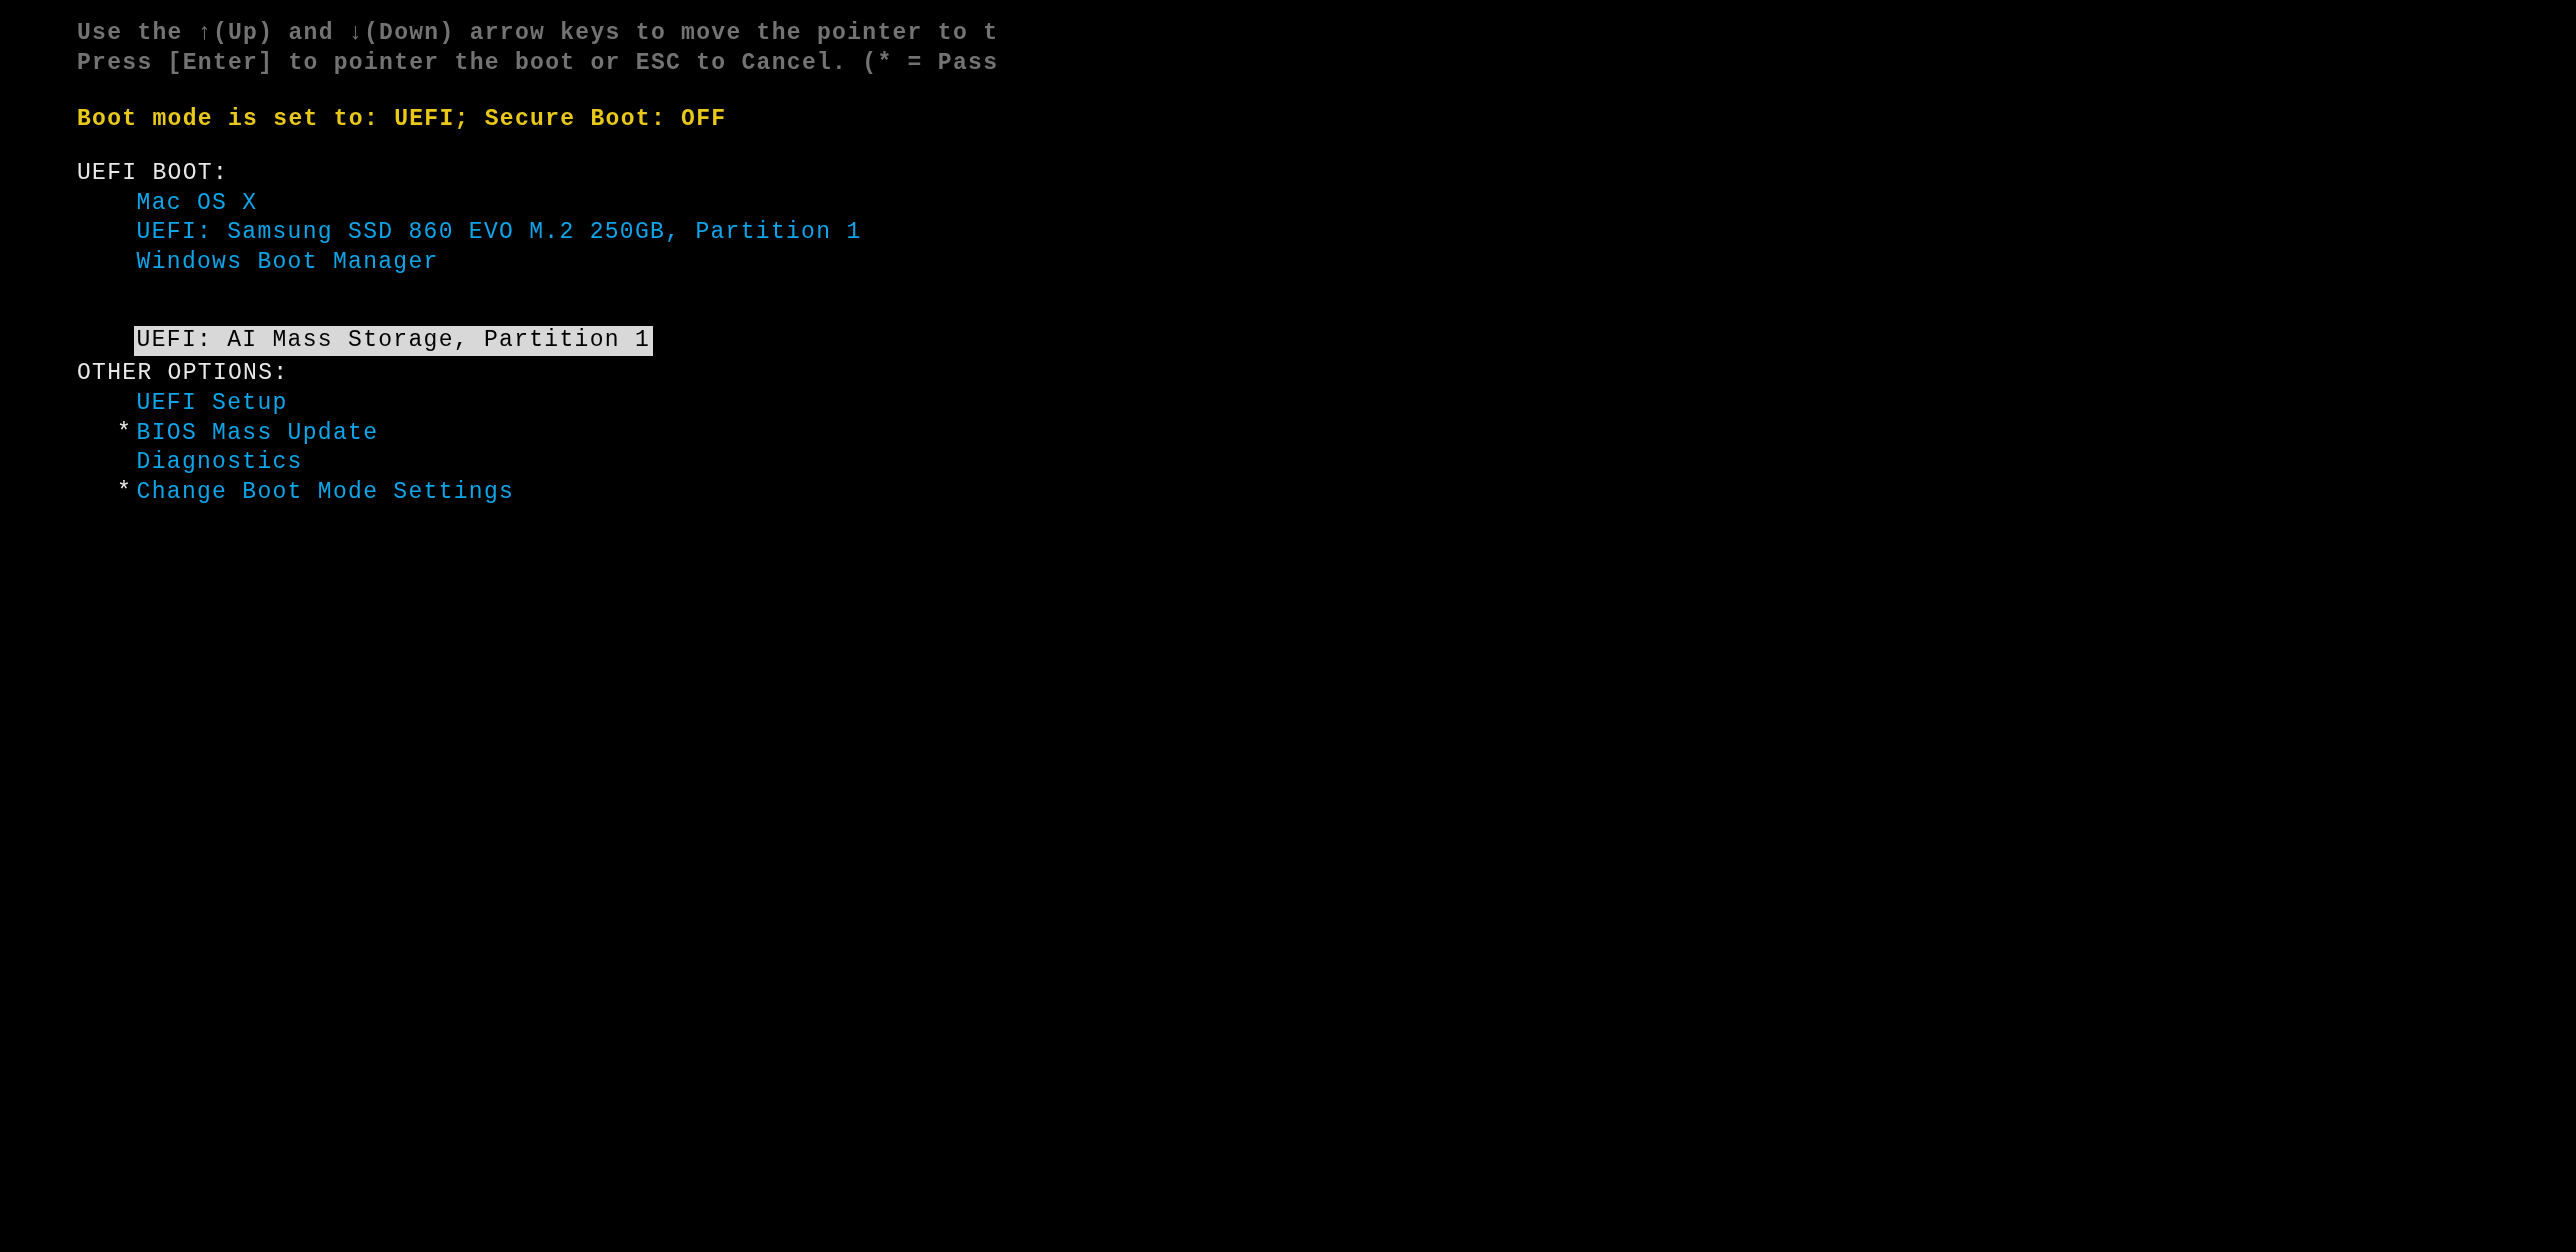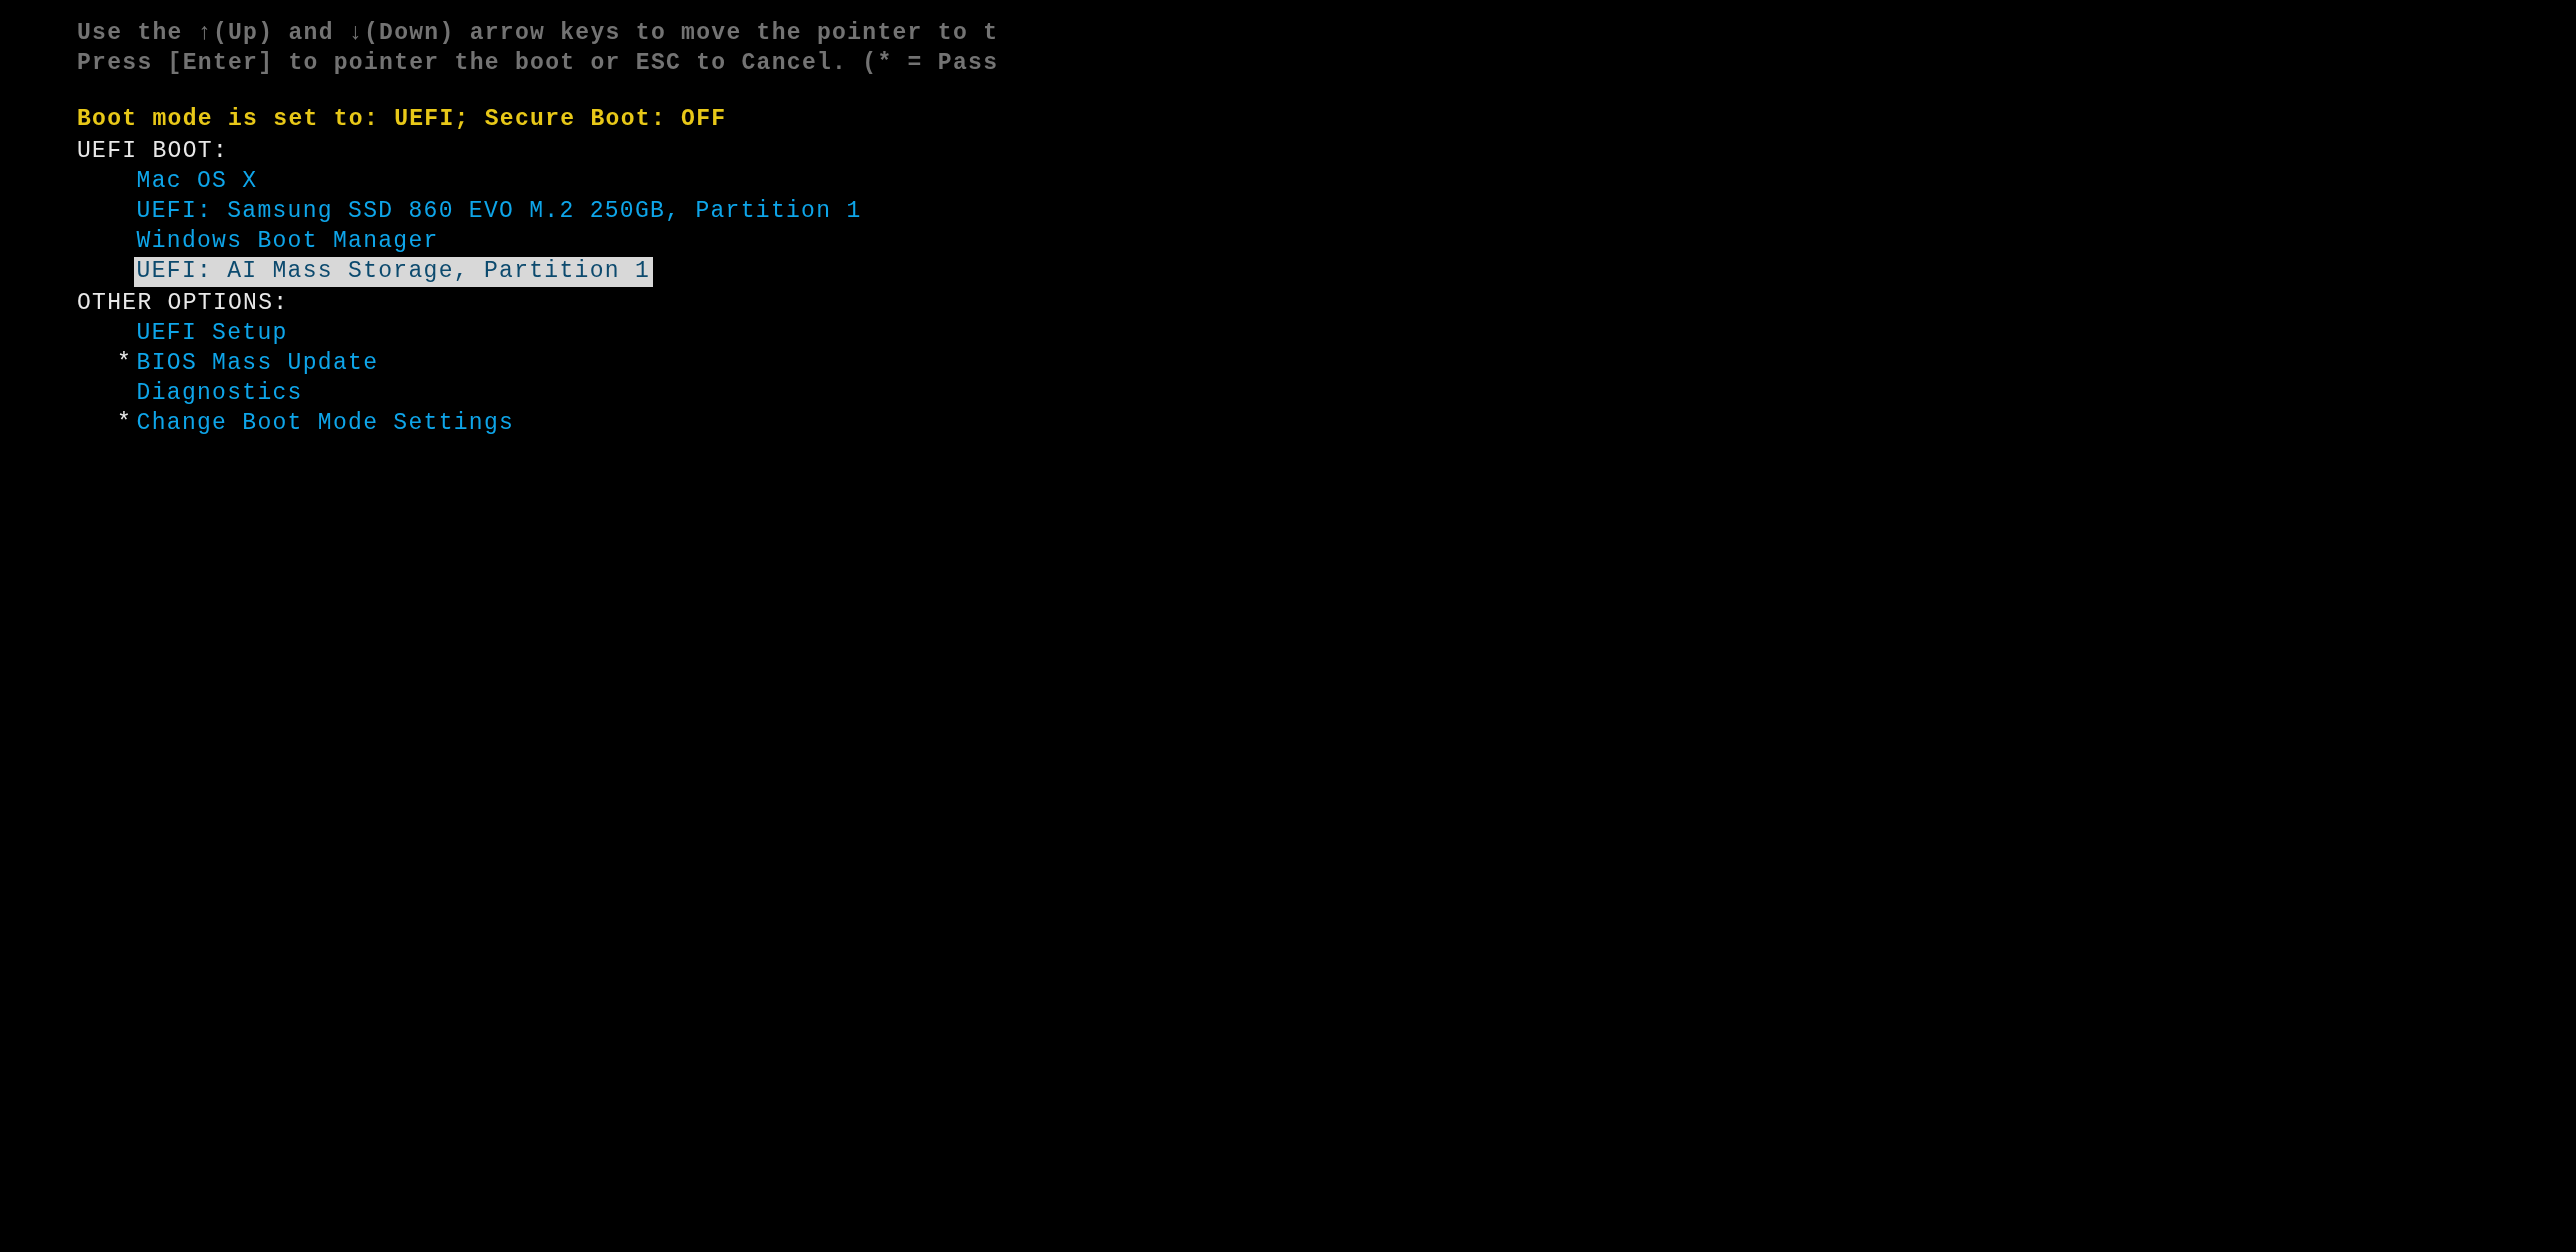--- a/index.html
+++ b/index.html
@@ -24,21 +24,21 @@
       font-weight: bold;
       white-space: nowrap;
       margin-bottom: 26px;
     }
     .help .line {
       display: block;
     }
     .status {
       color: #e8c818;
       font-weight: bold;
-      margin-bottom: 2px;
+      margin-bottom: 24px;
     }
     .section-heading {
       color: #e8e8e8;
       font-weight: normal;
       margin-top: 2.6px;
     }
     .item {
       color: #0ea5e9;
       margin-left: 57px;
       display: inline-block;
@@ -47,21 +47,22 @@
     .item-row {
       position: relative;
     }
     .pw-marker {
       position: absolute;
       left: 40px;
       color: #e8e8e8;
     }
     .selected {
       background: #d8d8d8;
-      color: #0c4a6e;
+      color: #000000;
+      margin-top: 48px;
     }
   </style>
 </head>
 <body>
 
 <div class="help">
   <span class="line">Use the ↑(Up) and ↓(Down) arrow keys to move the pointer to t</span>
   <span class="line">Press [Enter] to pointer the boot or ESC to Cancel. (* = Pass</span>
 </div>
 

